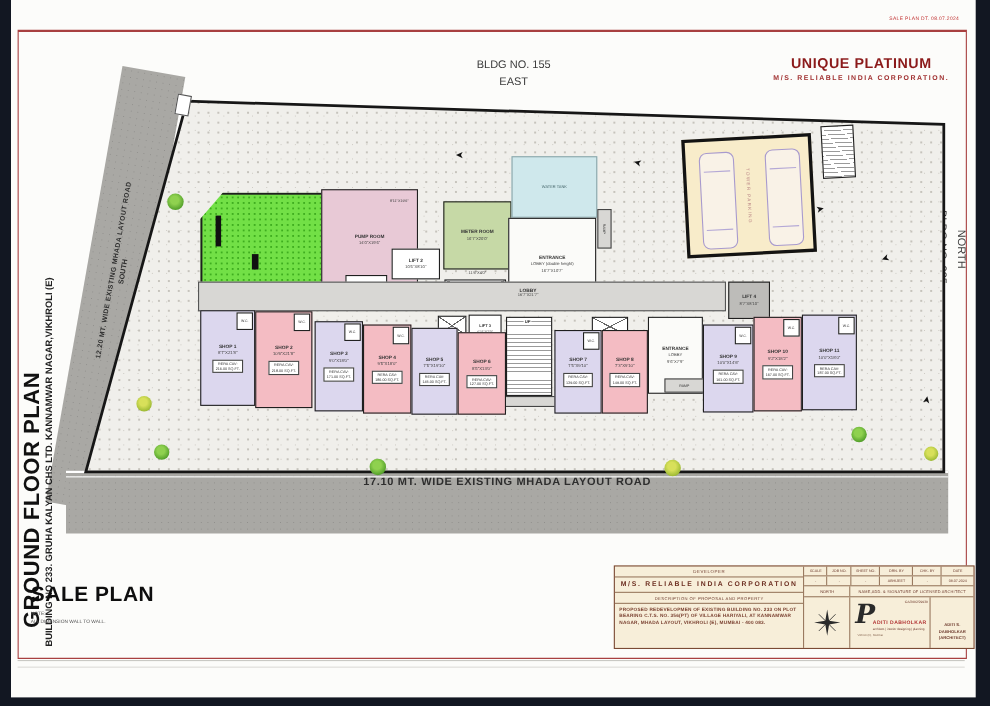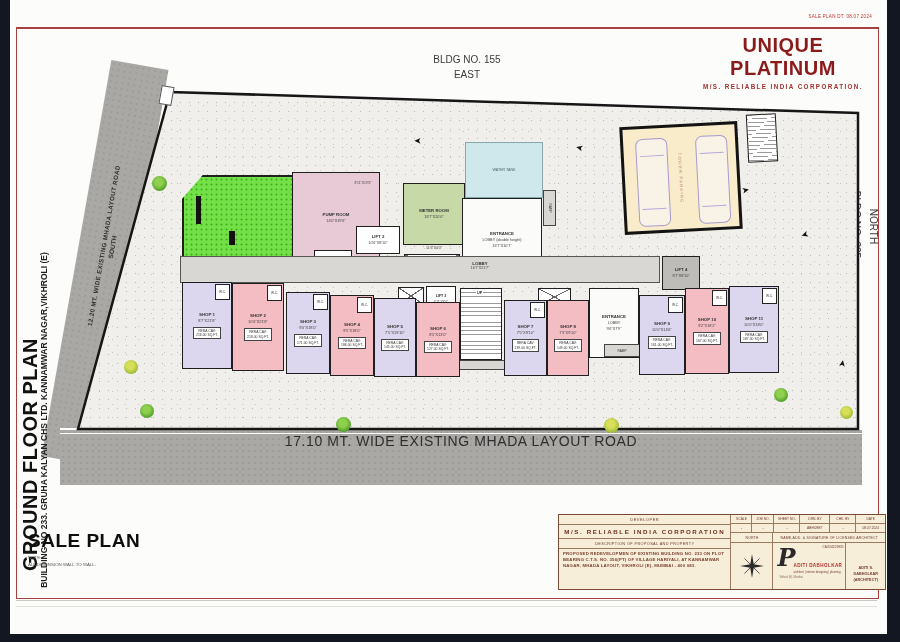--- a/index.html
+++ b/index.html
@@ -2,34 +2,34 @@
 <html><head>
 <meta charset="utf-8">
 <style>
   html,body{margin:0;padding:0;}
   body{width:900px;height:642px;background:#121722;font-family:"Liberation Sans",sans-serif;position:relative;overflow:hidden;}
   .abs{position:absolute;box-sizing:border-box;}
   .sheet{position:absolute;left:10px;top:0;width:877px;height:634px;background:#fcfcfa;}
   .border-rect{position:absolute;left:6px;top:27px;width:861px;height:569px;border:1px solid #a84040;border-top-width:2px;}
   .stamp{position:absolute;left:690px;top:14px;width:172px;text-align:right;font-size:4.5px;color:#c03030;letter-spacing:.3px;}
   .brand{position:absolute;left:680px;top:34px;width:186px;text-align:center;}
-  .brand .t1{font-size:20px;font-weight:bold;color:#8b1a1a;letter-spacing:.5px;}
+  .brand .t1{font-size:13px;font-weight:bold;color:#8b1a1a;letter-spacing:.5px;margin-top:16px;}
   .brand .t2{font-size:6.3px;font-weight:bold;color:#a03030;letter-spacing:1.4px;margin-top:3px;}
   .dir-top{position:absolute;left:367px;top:52px;width:180px;text-align:center;color:#3a3a3a;font-size:10px;line-height:1.5;}
   .rot90{transform:rotate(90deg);}
   
   .road{background:#a9a8a4;background-image:radial-gradient(#908f8c .6px,transparent .8px);background-size:6px 6px;}
   .road-left{position:absolute;left:66px;top:62px;width:58px;height:402px;transform:rotate(10deg);}
   .road-left .lbl{position:absolute;left:-121px;top:176px;width:300px;text-align:center;transform:rotate(-90deg);color:#2e2e2e;}
   .road-left .lbl .l1{font-size:6.2px;font-weight:bold;letter-spacing:.4px;}
   .road-left .lbl .l2{font-size:6.6px;font-weight:bold;margin-top:2px;}
   .road-bottom{position:absolute;left:50px;top:428px;width:802px;height:55px;border-top:2px solid #fff;}
   .road-bottom .wline{position:absolute;left:0;top:3px;width:100%;height:1.2px;background:#fff;}
   .road-bottom .l1{margin-top:13px;text-align:center;font-size:8.5px;font-weight:bold;color:#2e2e2e;letter-spacing:1px;}
-  .road-bottom .l2{margin-top:3px;text-align:center;font-size:14px;font-weight:normal;color:#2e2e2e;letter-spacing:.6px;}
+  .road-bottom .l2{margin-top:3px;text-align:center;font-size:10px;font-weight:bold;color:#2e2e2e;letter-spacing:.6px;}
   
   .plot-bg{position:absolute;left:40px;top:80px;width:820px;height:352px;background:#f0efeb;
     background-image:radial-gradient(#bdbab2 .6px,transparent .8px),radial-gradient(#cac7c0 .5px,transparent .7px);
     background-size:9px 9px,13px 13px;background-position:0 0,4px 6px;
     clip-path:polygon(120px 12px,808px 33px,808px 349px,28px 349px);}
   .boundary{position:absolute;left:0;top:0;pointer-events:none;}
   
   .room{position:absolute;box-sizing:border-box;border:1.5px solid #1f1f1f;display:flex;flex-direction:column;align-items:center;justify-content:center;text-align:center;overflow:hidden;}
   .rlbl{font-weight:bold;font-size:4.3px;color:#333;line-height:1.35;}
   .rdim{font-size:3.8px;color:#444;line-height:1.3;margin-top:1px;}

